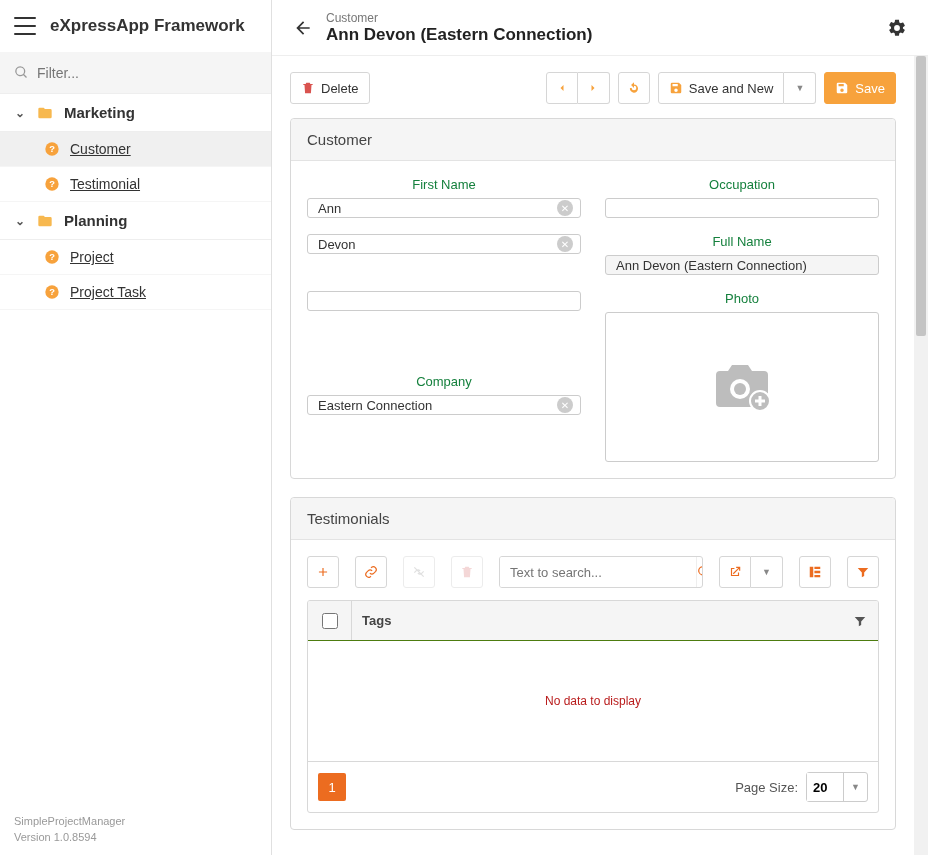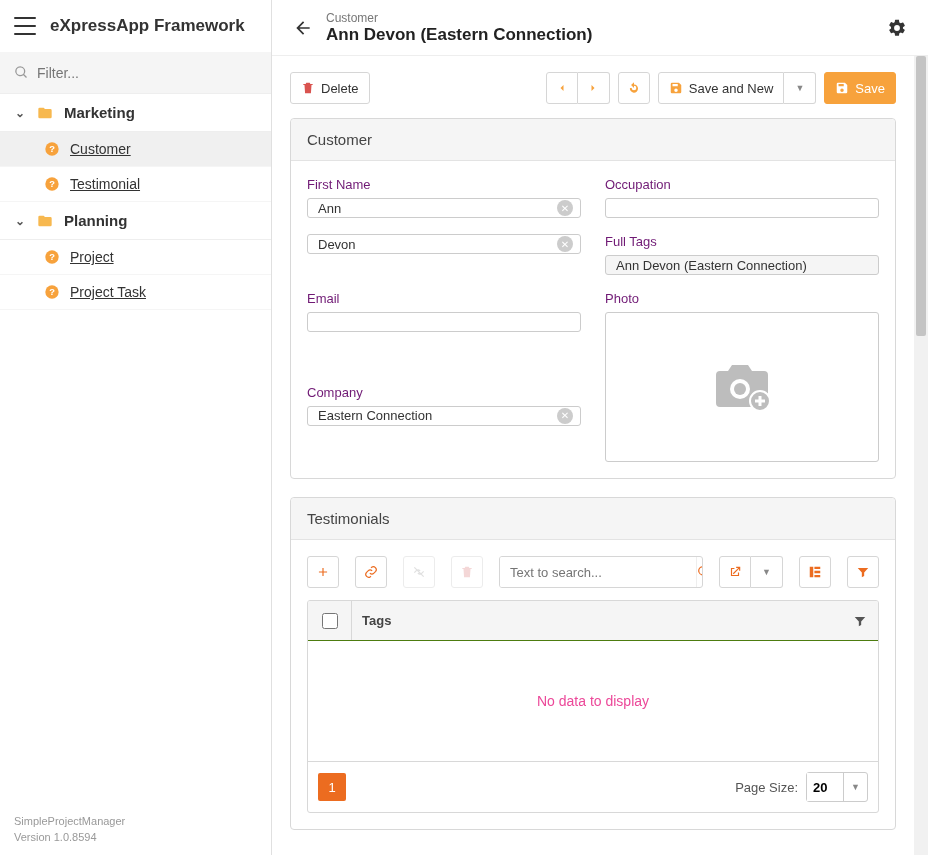--- a/index.html
+++ b/index.html
@@ -47,40 +47,40 @@
 .btn-group .btn { border-radius: 0; }
 .btn-group .btn:first-child { border-radius: 3px 0 0 3px; }
 .btn-group .btn:last-child { border-radius: 0 3px 3px 0; border-left: none; }
 .btn-primary { background: #f7a23c; border-color: #f7a23c; color: #fff; }
 
 .card { border: 1px solid #d8d8d8; border-radius: 4px; margin-bottom: 18px; background: #fff; }
 .card-head { background: #f5f5f5; border-bottom: 1px solid #e3e3e3; padding: 12px 16px; font-size: 15px; color: #444; border-radius: 4px 4px 0 0; }
 .card-body { padding: 16px; }
 
 .form-grid { display: grid; grid-template-columns: 1fr 1fr; gap: 16px 24px; align-items: start; }
-.form-field label { display: block; font-size: 13px; color: #701a75; margin-bottom: 6px; }
+.form-field label { display: block; font-size: 13px; color: #15803d; margin-bottom: 6px; text-align: center; }
 .input-wrap { position: relative; display: flex; align-items: center; }
 .input-wrap input { width: 100%; padding: 8px 32px 8px 10px; border: 1px solid #ccc; border-radius: 3px; font-size: 13px; color: #333; height: 20px; }
 .input-wrap input[readonly] { background: #f5f5f5; }
 .input-wrap .clear { position: absolute; right: 8px; width: 16px; height: 16px; border-radius: 50%; background: #ccc; color: #fff; display: flex; align-items: center; justify-content: center; font-size: 10px; cursor: pointer; }
 .photo-box { border: 1px solid #ccc; border-radius: 3px; height: 150px; display: flex; align-items: center; justify-content: center; background: #fff; cursor: pointer; }
 
 .sub-toolbar { display: flex; align-items: center; gap: 16px; margin-bottom: 12px; }
 .sub-toolbar .btn.disabled { opacity: 0.45; cursor: default; }
 .search-wrap { display: flex; flex: 1; border: 1px solid #d6d6d6; border-radius: 3px; overflow: hidden; height: 32px; max-width: 230px; }
 .search-wrap input { border: none; outline: none; padding: 6px 10px; font-size: 13px; flex: 1; }
 .search-wrap .srch-btn { width: 32px; display: flex; align-items: center; justify-content: center; border-left: 1px solid #eee; cursor: pointer; }
 
 .grid-table { border: 1px solid #d8d8d8; border-radius: 3px; overflow: hidden; }
 .grid-head { display: flex; background: #f5f5f5; border-bottom: 1px solid #4d7c0f; height: 40px; align-items: center; }
 .grid-head .cb-cell { width: 44px; border-right: 1px solid #d8d8d8; display: flex; align-items: center; justify-content: center; height: 100%; }
 .grid-head .cb-cell input { width: 16px; height: 16px; }
 .grid-head .tag-col { flex: 1; padding: 0 10px; font-weight: 600; color: #444; display: flex; align-items: center; }
 .grid-head .filter-col { width: 36px; display: flex; align-items: center; justify-content: center; cursor: pointer; }
-.grid-body { height: 120px; display: flex; align-items: center; justify-content: center; color: #ec4899; font-size: 14px; }
+.grid-body { height: 120px; display: flex; align-items: center; justify-content: center; color: #b91c1c; font-size: 12px; }
 .grid-foot { display: flex; align-items: center; padding: 10px; border-top: 1px solid #d8d8d8; }
 .page-badge { width: 28px; height: 28px; background: #ec6c20; color: #fff; display: flex; align-items: center; justify-content: center; font-size: 13px; border-radius: 2px; }
 .page-size { margin-left: auto; display: flex; align-items: center; gap: 8px; color: #555; }
 .page-size .select { display: flex; border: 1px solid #ccc; border-radius: 3px; height: 30px; }
 .page-size .select input { border: none; width: 36px; padding: 0 6px; outline: none; font-size: 13px; font-weight: bold; }
 .page-size .select .dd { width: 24px; display: flex; align-items: center; justify-content: center; border-left: 1px solid #ccc; cursor: pointer; color: #888; }
 
 svg { display: block; }
 </style>
 </head>
@@ -240,27 +240,26 @@
                   <input type="text" value="" style="">
                 </div>
               </div>
               <div class="form-field">
                 <div class="input-wrap">
                   <input type="text" value="Devon" style="">
                   <span class="clear">✕</span>
                 </div>
               </div>
               <div class="form-field">
-                <label>Full Tags</label>
+                <label>Full Name</label>
                 <div class="input-wrap">
                   <input type="text" readonly="" value="Ann Devon (Eastern Connection)" style="">
                 </div>
               </div>
               <div class="form-field">
-                <label>Email</label>
                 <div class="input-wrap">
                   <input type="text" value="" style="">
                 </div>
               </div>
               <div class="form-field" style="grid-row: span 2">
                 <label>Photo</label>
                 <div class="photo-box">
                   <svg width="64" height="56" viewBox="0 0 64 56">
                     <path fill="#bdbdbd" d="M10 12h8l4-6h16l4 6h12a4 4 0 014 4v28a4 4 0 01-4 4H10a4 4 0 01-4-4V16a4 4 0 014-4z"></path>
                     <circle cx="30" cy="30" r="10" fill="#fff"></circle>

